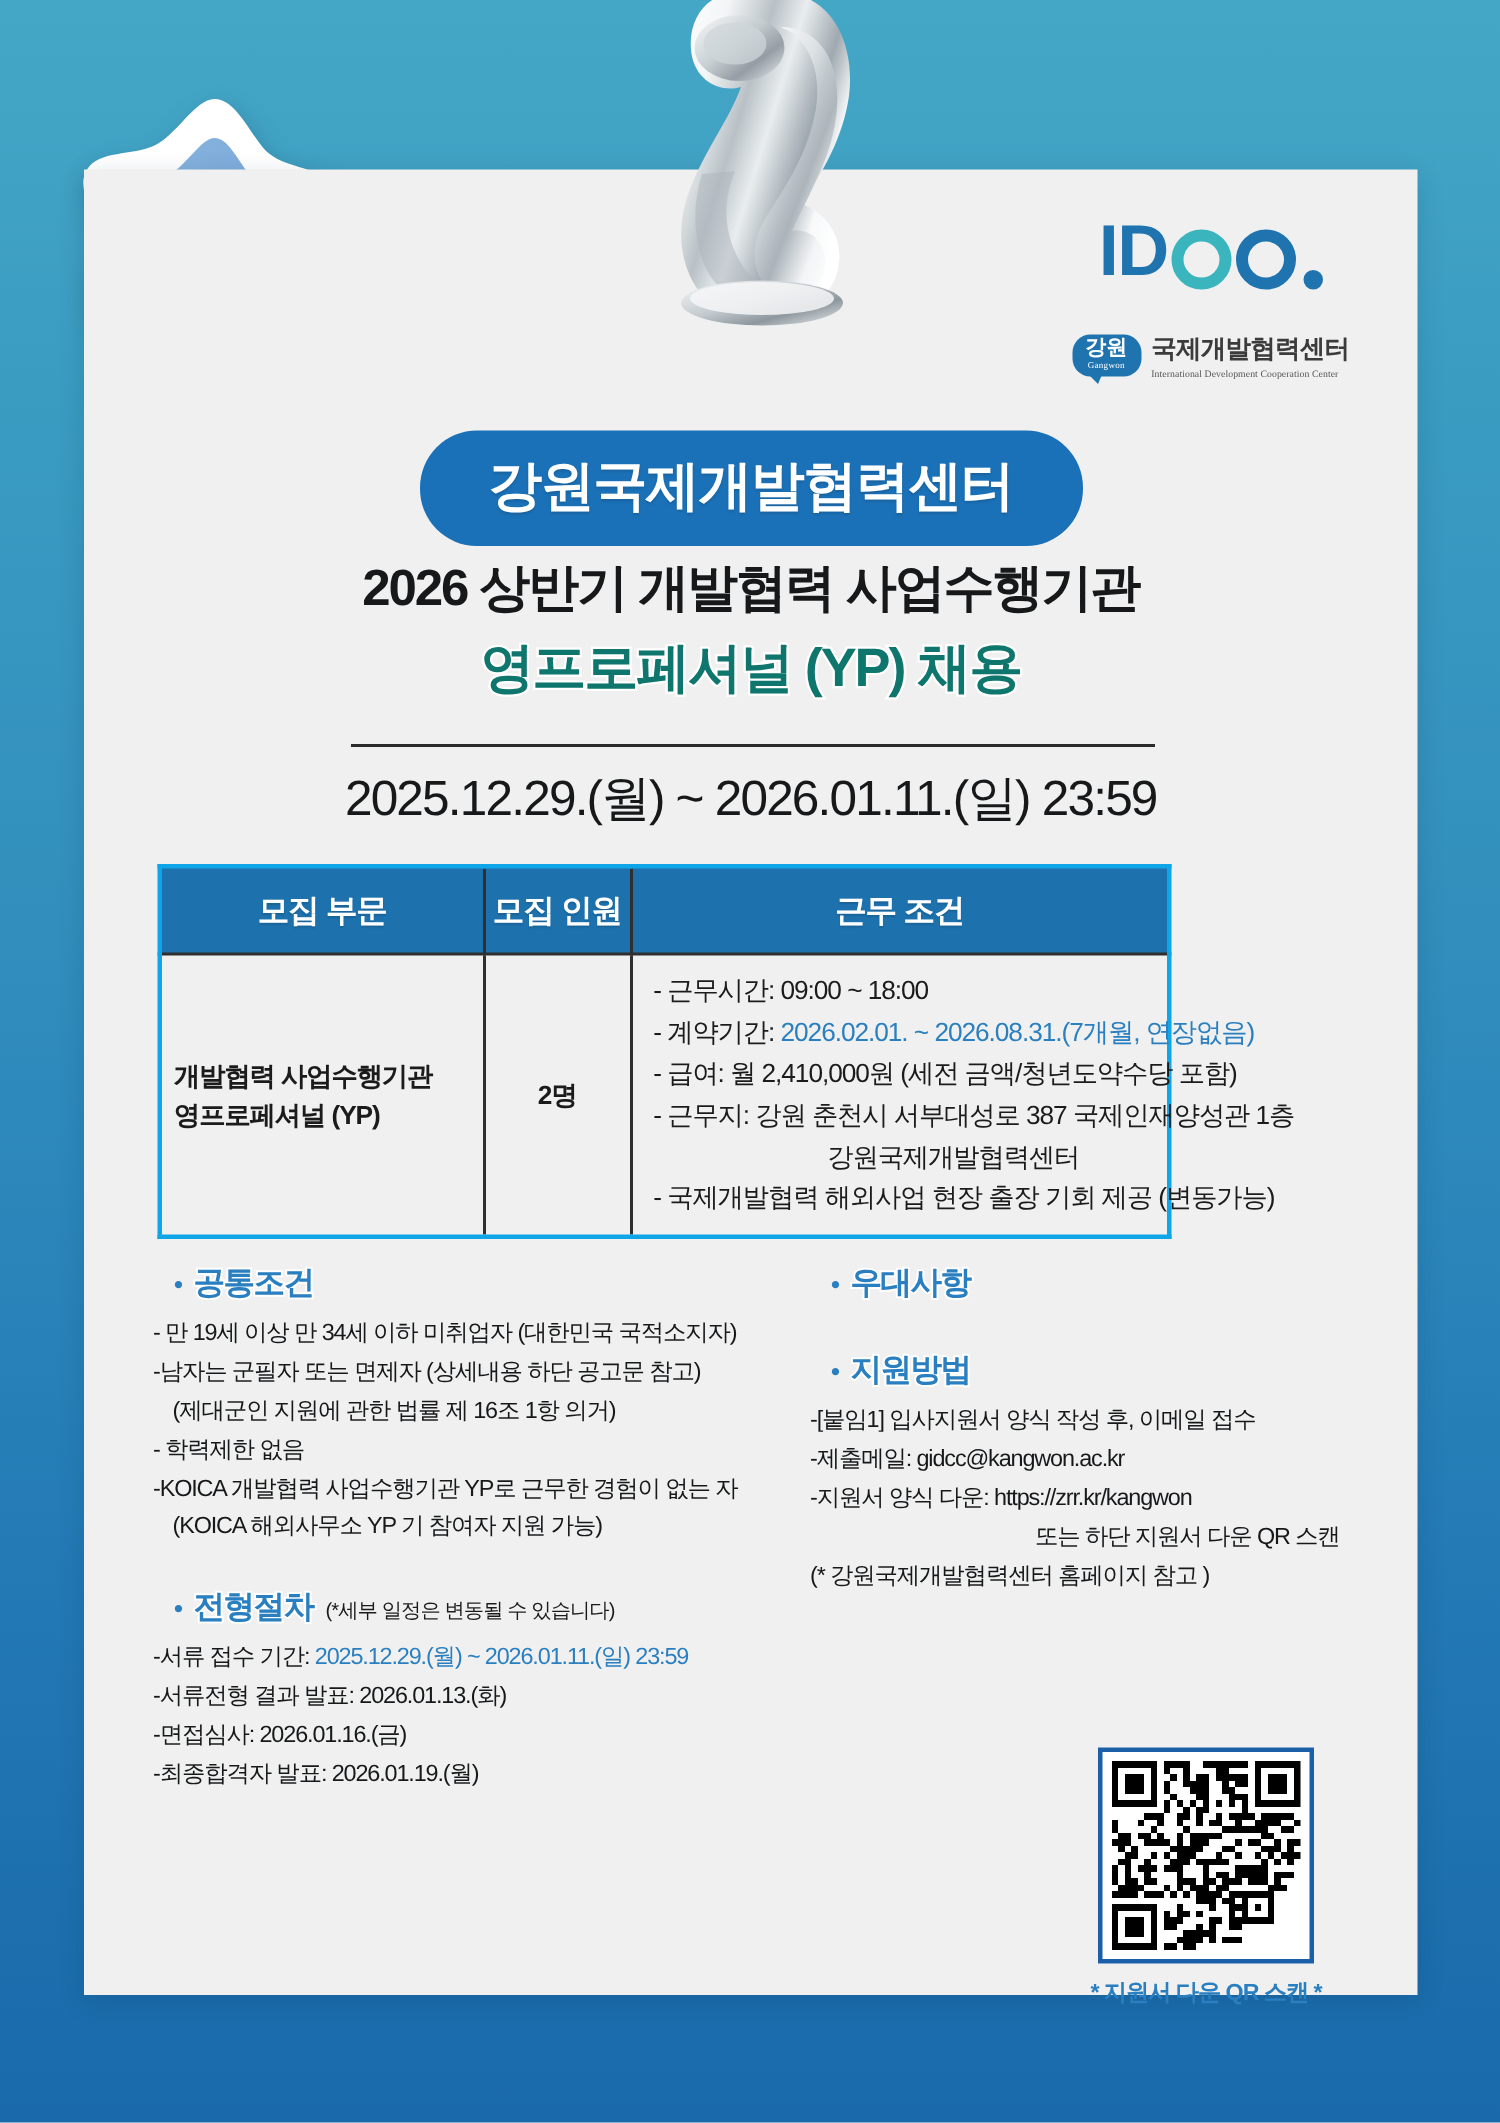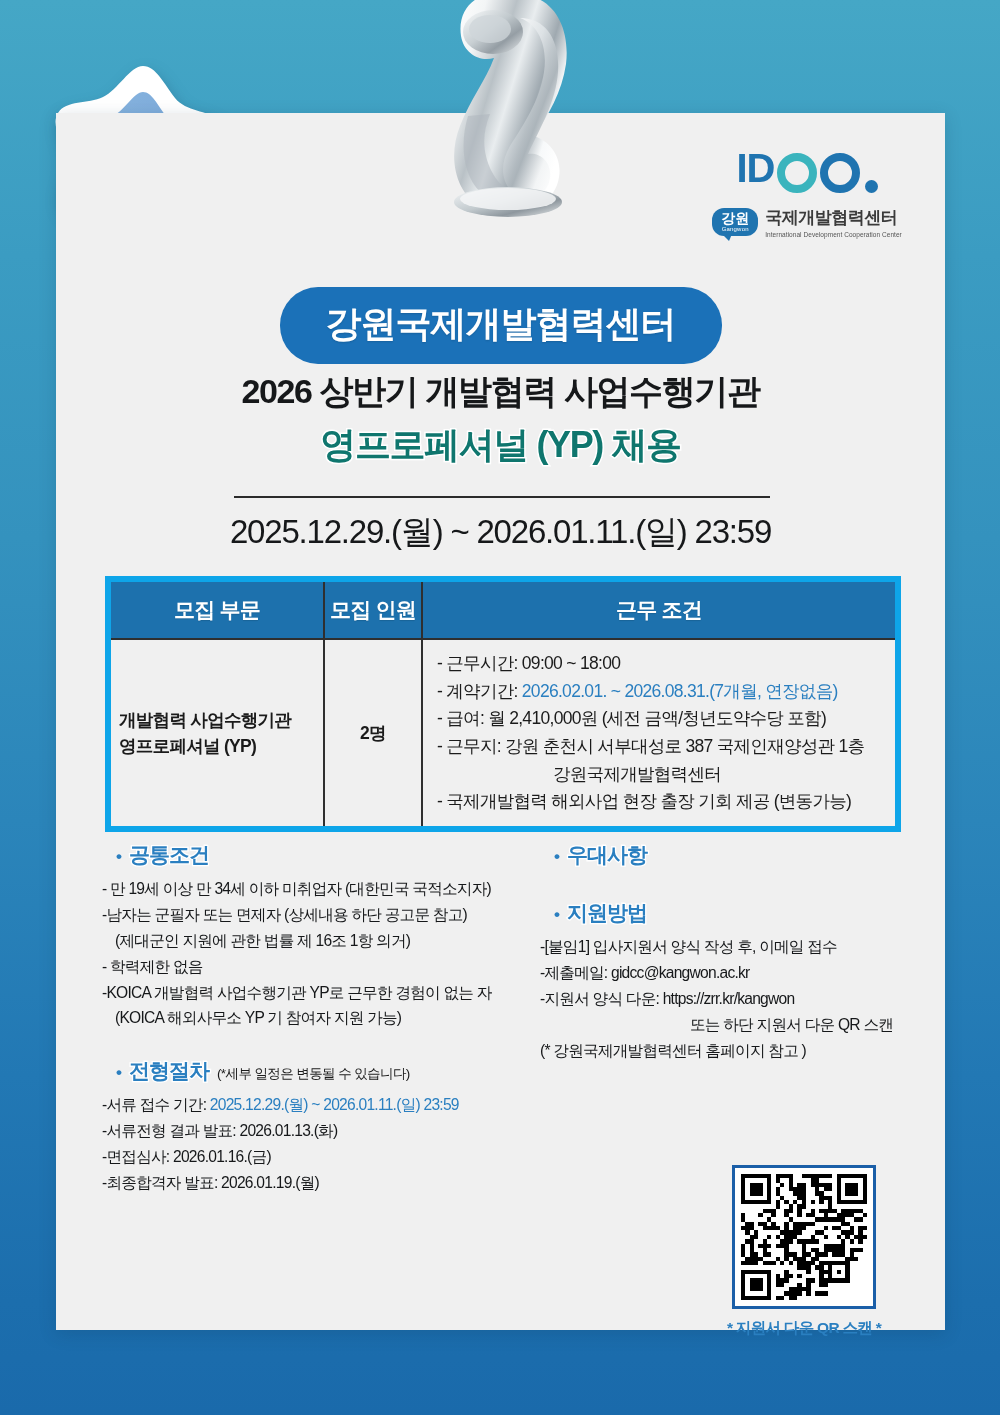--- a/index.html
+++ b/index.html
@@ -43,35 +43,35 @@
     left: 56px; top: 113px;
     width: 889px; height: 1217px;
     background: #f0f0f0;
     z-index: 6;
     box-shadow: 0 4px 16px rgba(10,50,80,.18);
   }
 
   
   .logo { position: absolute; right: 22px; top: 24px; width: 232px; text-align: center; }
   .logo-mark {
-    font-size: 40px; font-weight: bold; letter-spacing: -1px;
+    font-size: 48px; font-weight: bold; letter-spacing: -1px;
     line-height: 1; color: #1a6fae; display: flex;
     align-items: center; justify-content: center; gap: 1px; height: 62px;
   }
   .lg-id { color: #1f74b0; font-weight: bold; }
   .ring {
     display: inline-block; width: 40px; height: 40px; border-radius: 50%;
     border: 8px solid #3ab4bd; margin: 0 1px; position: relative; top: 5px;
   }
   .ring.dark { border-color: #1f74b0; }
   .lg-dot {
     display: inline-block; width: 13px; height: 13px; border-radius: 50%;
     background: #1f74b0; position: relative; top: 18px; margin-left: 3px;
   }
-  .logo-sub { display: flex; align-items: center; justify-content: center; gap: 7px; margin-top: 7px; }
+  .logo-sub { display: flex; align-items: center; justify-content: center; gap: 7px; margin-top: 22px; font-family: Liberation Serif, serif; }
   .gw-badge {
     background: #1f74b0; color: #fff; border-radius: 12px;
     padding: 3px 9px 4px; line-height: 1; text-align: center;
     position: relative;
   }
   .gw-badge .kr { font-size: 14px; font-weight: bold; display: block; }
   .gw-badge .en { font-size: 6px; display: block; margin-top: 1px; letter-spacing: .2px; }
   .gw-badge::after {
     content: ""; position: absolute; left: 10px; bottom: -5px;
     border-left: 7px solid transparent; border-right: 3px solid transparent;
@@ -109,22 +109,22 @@
   }
   .period {
     position: absolute; left: 0; right: 0; top: 397px;
     text-align: center; font-size: 33px; color: #16181a;
     letter-spacing: -1.2px;
   }
 
   
   .tbl {
     position: absolute; left: 49px; top: 463px;
-    width: 796px; border-collapse: collapse;
-    border: 6px solid #0ea5e9; table-layout: fixed;
+    width: 676px; border-collapse: collapse;
+    border: 3px solid #0ea5e9; table-layout: fixed;
   }
   .tbl th {
     background: #1d71ad; color: #fff; font-weight: bold;
     font-size: 21px; letter-spacing: -.8px;
     padding: 14px 4px; border: 2px solid #2f2f2f;
     text-shadow: 0 1px 1px rgba(0,0,0,.12);
   }
   .tbl td {
     border: 2px solid #2f2f2f; background: #f0f0f0;
     font-size: 17.5px; color: #1b1b1b; letter-spacing: -.7px;

